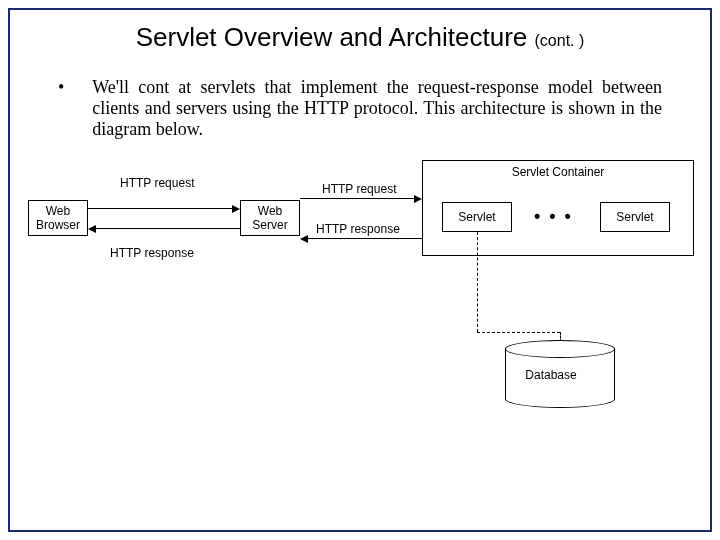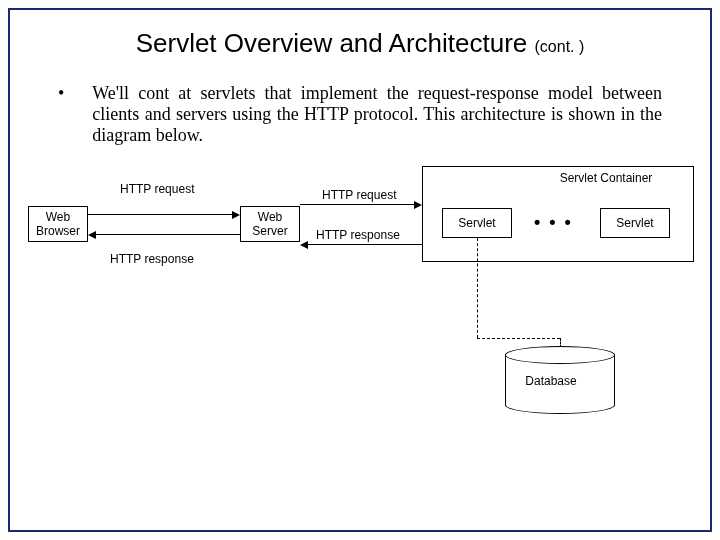--- a/index.html
+++ b/index.html
@@ -1,18 +1,18 @@
 <!DOCTYPE html>
 <html><head>
 <meta charset="utf-8">
 <style>
   * { margin: 0; padding: 0; box-sizing: border-box; }
   body { width: 720px; height: 540px; font-family: Arial, sans-serif; background: #fff; position: relative; }
   .frame { position: absolute; top: 8px; left: 8px; right: 8px; bottom: 8px; border: 2px solid #1a2a6c; background: #fff; }
-  .title { text-align: center; font-size: 26px; font-weight: normal; margin-top: 18px; font-family: Arial, sans-serif; }
+  .title { text-align: center; font-size: 26px; font-weight: normal; margin-top: 12px; font-family: Arial, sans-serif; }
   .title-cont { font-size: 16px; }
   .body-text { margin: 24px 48px 0 48px; font-size: 18px; font-family: 'Times New Roman', serif; text-align: justify; display: flex; }
   .bullet { margin-right: 28px; }
   .diagram { position: relative; margin-top: 20px; height: 260px; }
   .box { position: absolute; border: 1px solid #000; background: #fff; font-size: 12px; text-align: center; display: flex; align-items: center; justify-content: center; font-family: Arial, sans-serif; }
   .label { position: absolute; font-size: 12px; font-family: Arial, sans-serif; }
   .arrow-line { position: absolute; background: #000; height: 1px; }
   .arrow-head-r { position: absolute; width: 0; height: 0; border-top: 4px solid transparent; border-bottom: 4px solid transparent; border-left: 8px solid #000; }
   .arrow-head-l { position: absolute; width: 0; height: 0; border-top: 4px solid transparent; border-bottom: 4px solid transparent; border-right: 8px solid #000; }
   .dots { position: absolute; font-size: 18px; font-weight: bold; letter-spacing: 2px; }
@@ -25,21 +25,21 @@
   .footer { position: absolute; bottom: 0; left: 0; right: 0; height: 30px; }
   .yellow-bar { position: absolute; bottom: 2px; left: 2px; right: 2px; height: 22px; background: linear-gradient(to bottom, #f7d94c, #e8c838); border-top: 1px solid #aaa; }
   .footer-border { position: absolute; bottom: 28px; left: 2px; right: 2px; height: 4px; background: linear-gradient(to bottom, #1a2a6c, #3a4a9c); }
   .footer-text { position: absolute; bottom: 6px; font-size: 12px; font-style: italic; font-weight: bold; font-family: Arial, sans-serif; }
   .ft-left { left: 20px; }
   .ft-center { left: 50%; transform: translateX(-50%); }
   .ft-right { right: 60px; }
   .logo { position: absolute; right: 10px; bottom: 0px; width: 38px; height: 38px; border-radius: 50%; background: radial-gradient(circle at 40% 40%, #f9d749 40%, #c8a020 100%); border: 1px solid #333; }
   .logo-inner { position: absolute; top: 6px; left: 6px; width: 26px; height: 26px; border-radius: 50%; background: #000; }
   .logo-star { position: absolute; top: 11px; left: 13px; color: #f9d749; font-size: 12px; }
-  .container-box { position: absolute; border: 1px solid #000; padding-left: 48px; }
+  .container-box { position: absolute; border: 1px solid #000; }
   .container-label { position: absolute; font-size: 12px; width: 100%; text-align: center; top: 4px; }
 </style>
 </head>
 <body>
 
 <div class="frame">
 
   <div class="title">
     <span>Servlet Overview and Architecture</span>
     <span class="title-cont">(cont. )</span>

